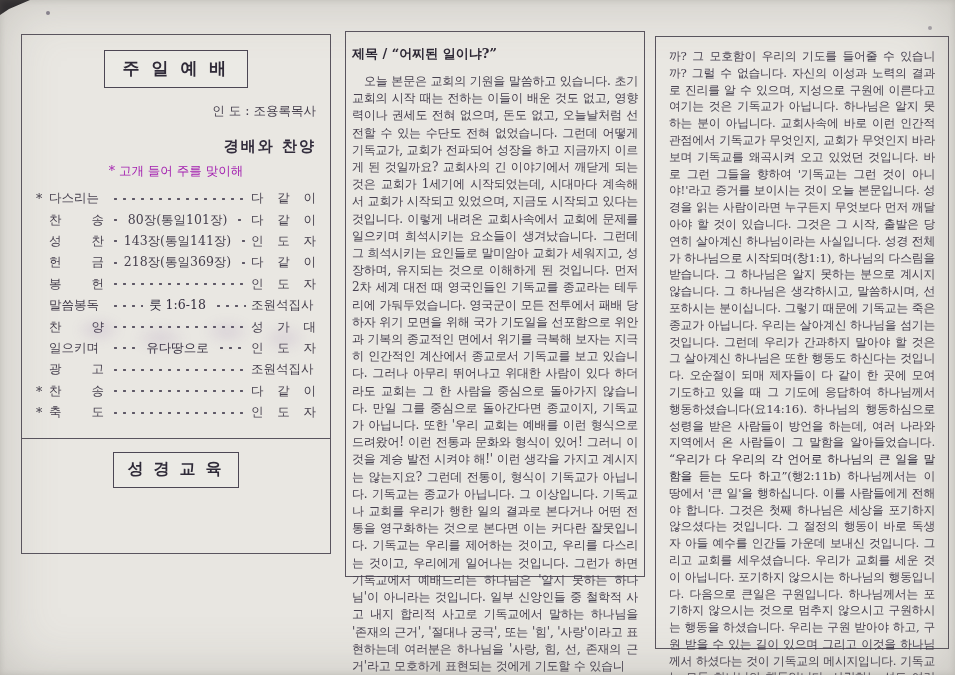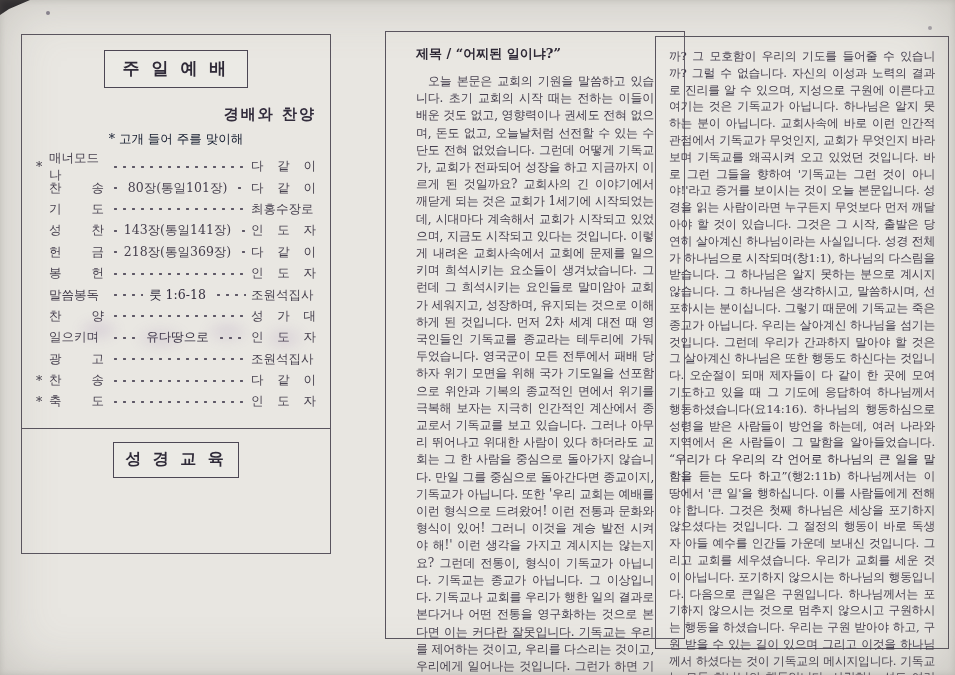--- a/index.html
+++ b/index.html
@@ -12,35 +12,35 @@
   .scan{position:absolute;inset:0;}
   .scan::after{
     content:"";position:absolute;inset:0;pointer-events:none;
     box-shadow:inset 0 0 55px rgba(115,110,104,.28), inset 0 0 6px rgba(120,115,108,.25);
   }
   .box{
     position:absolute;border:1px solid #59545e;box-sizing:border-box;
     background:rgba(255,255,255,.06);
   }
   .left-col{left:21px;top:34px;width:310px;height:520px;padding:12px 14px;}
-  .mid-col{left:345px;top:31px;width:300px;height:608px;padding:12px 30px;margin-left:40px;}
+  .mid-col{left:345px;top:31px;width:300px;height:546px;padding:12px 6px;}
   .right-col{left:655px;top:36px;width:294px;height:613px;padding:11px 13px;}
 
   .boxed-title{
     width:142px;margin:3px auto 0;border:1.6px solid #4c4754;
     text-align:center;font-weight:bold;font-size:17px;color:#2f2a38;
     padding:6px 0 7px;letter-spacing:3px;background:rgba(255,255,255,.12);
   }
-  .boxed-title.small{width:124px;font-size:16px;margin-top:2px;}
+  .boxed-title.small{width:124px;font-size:16px;margin-top:2px;font-family:Liberation Serif, serif;}
 
   .leader-line{text-align:right;font-size:12.5px;margin-top:15px;color:#453f4d;}
 
   .praise-title{margin:17px 0 5px;text-align:right;font-size:15px;font-weight:bold;
     letter-spacing:2px;color:#322c3c;}
-  .praise-song{text-align:center;font-size:12.5px;line-height:20px;color:#0f172a;}
+  .praise-song{text-align:center;font-size:12.5px;line-height:20px;color:#a21caf;}
 
   #order-rows{margin-top:7px;}
   .order-row{display:flex;align-items:center;height:21.4px;font-size:12.5px;color:#453f4d;}
   .star{width:13px;flex:none;color:#3c3744;}
   .olabel{width:55px;flex:none;text-align:justify;text-align-last:justify;}
   .leader{flex:1;height:4px;align-self:center;margin:0 5px;
     background-image:radial-gradient(circle,#5d5765 1.1px,rgba(0,0,0,0) 1.35px);
     background-size:9px 4px;background-repeat:repeat-x;background-position:2px center;}
   .ocenter{flex:none;padding:0 1px;}
   .ocenter.bold{font-weight:normal;color:#332d3e;}
@@ -81,45 +81,40 @@
 <div class="scan">
 
   <div class="corner-artifact"></div>
   <div class="speck s1"></div>
   <div class="speck s2"></div>
 
   <section class="box left-col">
     <div class="boxed-title">
       <span>주 일 예 배</span>
     </div>
+    <div class="leader-line">인 도 : 조용록목사</div>
     <div class="bleed"></div>
     <div class="praise-title">경배와 찬양</div>
     <div id="praise-songs">
         <div class="praise-song">* 고개 들어 주를 맞이해</div>
       </div>
     <div id="order-rows">
         <div class="order-row">
           <span class="star">*</span>
-          <span class="olabel">매너모드나</span>
+          <span class="olabel">다스리는</span>
           <span class="leader"></span>
           <span class="owho">다 같 이</span>
         </div>
         <div class="order-row">
           <span class="star"></span>
           <span class="olabel">찬 송</span>
           <span class="leader"></span>
           <span class="ocenter">80장(통일101장)</span>
           <span class="leader"></span>
           <span class="owho">다 같 이</span>
-        </div>
-        <div class="order-row">
-          <span class="star"></span>
-          <span class="olabel">기 도</span>
-          <span class="leader"></span>
-          <span class="owho">최홍수장로</span>
         </div>
         <div class="order-row">
           <span class="star"></span>
           <span class="olabel">성 찬</span>
           <span class="leader"></span>
           <span class="ocenter">143장(통일141장)</span>
           <span class="leader"></span>
           <span class="owho">인 도 자</span>
         </div>
         <div class="order-row">

